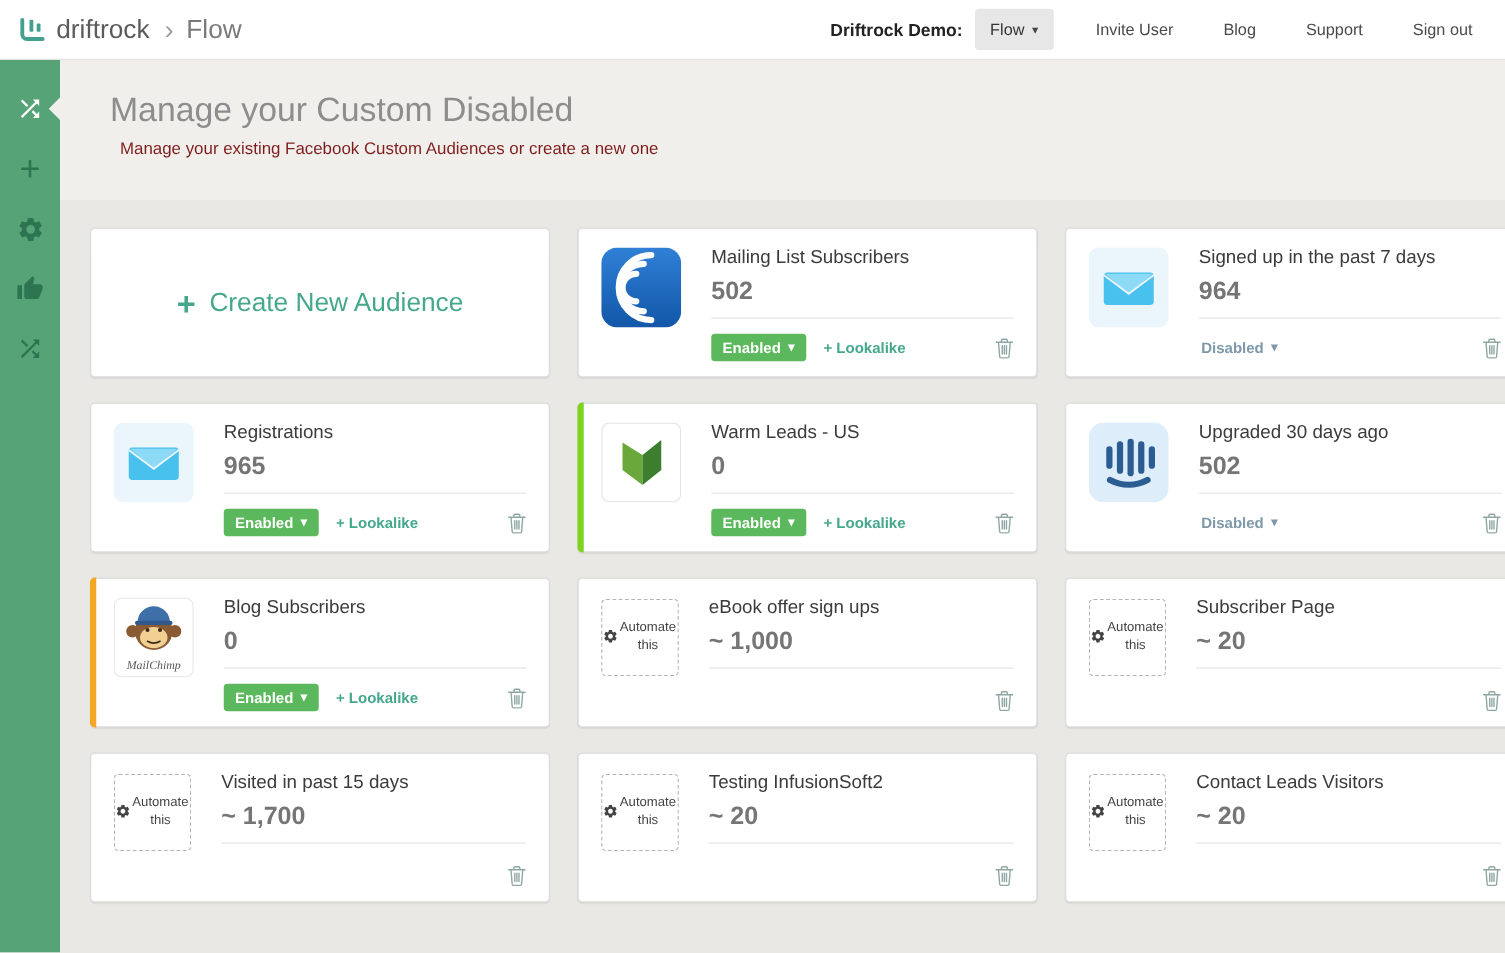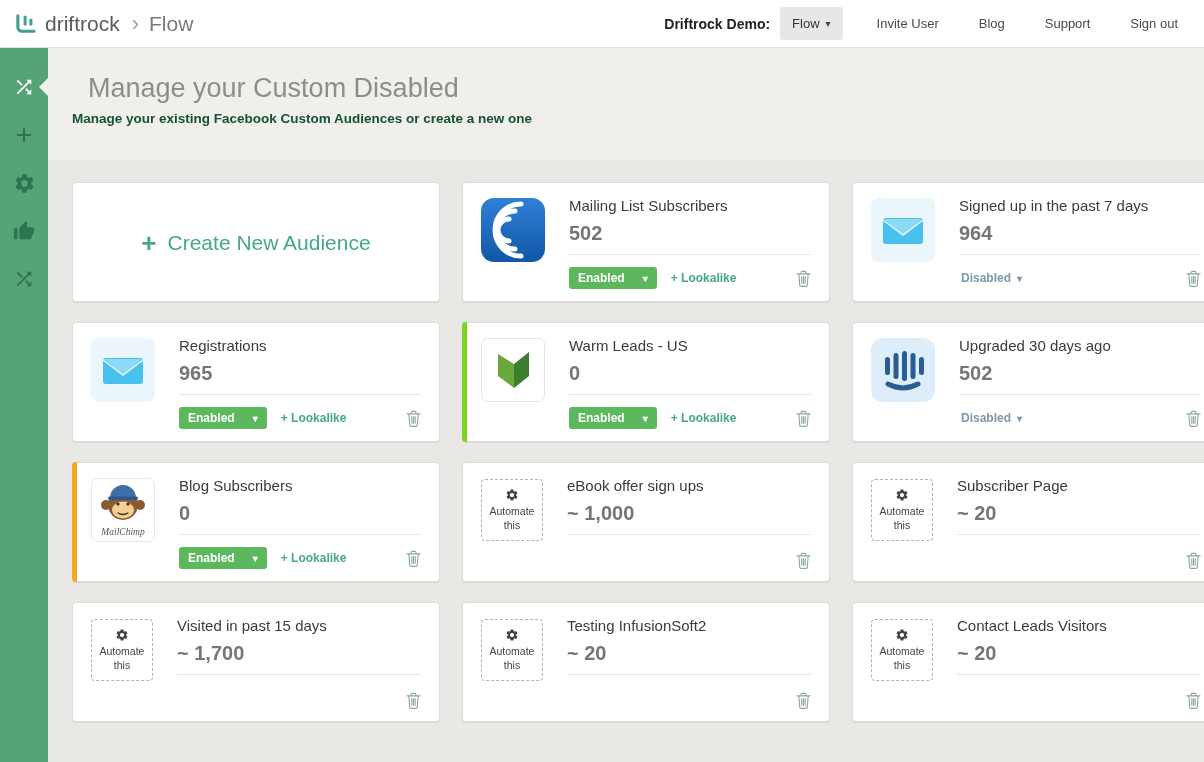--- a/index.html
+++ b/index.html
@@ -41,21 +41,21 @@
   .side-item.active { color:#ffffff; }
 
   
   .band { position:absolute; left:48px; top:48px; right:0; height:112px; background:#f0efec; }
   .band-notch {
     position:absolute; left:-9px; top:30px; width:0; height:0;
     border-top:9px solid transparent; border-bottom:9px solid transparent;
     border-right:9px solid #f0efec;
   }
   .band-title { margin:25px 0 7px 40px; font-size:27px; font-weight:300; color:#8d8d8d; }
-  .band-sub { margin-left:24px; font-size:13.5px; color:#14532d;font-weight:bold; }
+  .band-sub { margin-left:48px; font-size:13.5px; color:#7f1d1d; }
 
   
   .cards {
     position:absolute; left:48px; top:160px; right:0; bottom:0; overflow:hidden;
     padding:22px 0 0 24px; display:grid; grid-template-columns:repeat(3, 368px);
     grid-auto-rows:120px; gap:20px 22px; align-content:start;
   }
   .card {
     background:#fff; border:1px solid #dcdcdc; border-radius:4px;
     box-shadow:0 1px 1px rgba(0,0,0,.07); position:relative;
@@ -66,35 +66,35 @@
   .create-label { font-size:21px; color:#45a78c; }
 
   .stripe { position:absolute; left:-1px; top:-1px; bottom:-1px; width:5px; border-radius:4px 0 0 4px; }
   .stripe.green  { background:#7ed321; }
   .stripe.yellow { background:#f5a623; }
 
   .icon-tile { width:64px; height:64px; flex:0 0 64px; margin-right:24px; align-self:flex-start; margin-top:2px; }
   .automate-box {
     width:62px; height:62px; flex:0 0 62px; margin-right:24px; margin-top:3px;
     border:1px dashed #b3b3b3; border-radius:4px; align-self:flex-start;
-    display:flex; flex-direction:column; align-items:center; justify-content:center;
+    display:flex; flex-direction:row; align-items:center; justify-content:center;
     color:#444; cursor:pointer; background:#fff;
   }
   .automate-gear { color:#444; margin-bottom:3px; }
   .automate-text { font-size:10.5px; color:#444; text-align:center; line-height:1.3; width:52px; }
 
   .c-body { flex:1; min-width:0; display:flex; flex-direction:column; }
   .c-title { font-size:15px; color:#3b3b3b; margin:1px 0 8px; white-space:nowrap; }
   .c-count { font-size:20px; font-weight:bold; color:#757575; padding-bottom:9px; border-bottom:1px solid #e6e6e6; }
   .c-row { margin-top:auto; display:flex; align-items:center; }
 
   .btn-status {
     background:#5cb85c; color:#fff; border:none; border-radius:3px;
     font-size:12px; font-weight:bold; padding:4px 9px; cursor:pointer;
-    display:flex; align-items:center; gap:18px;
+    display:flex; align-items:center; gap:6px;
   }
   .btn-status .caret { font-size:10px; }
   .status-disabled {
     background:none; border:none; color:#7d98a9; font-size:12px; font-weight:bold;
     cursor:pointer; display:flex; align-items:center; gap:6px; padding:4px 2px;
   }
   .status-disabled .caret { font-size:10px; }
   .lookalike {
     background:none; border:none; color:#45a78c; font-size:12px; font-weight:bold;
     margin-left:14px; cursor:pointer; padding:0;

